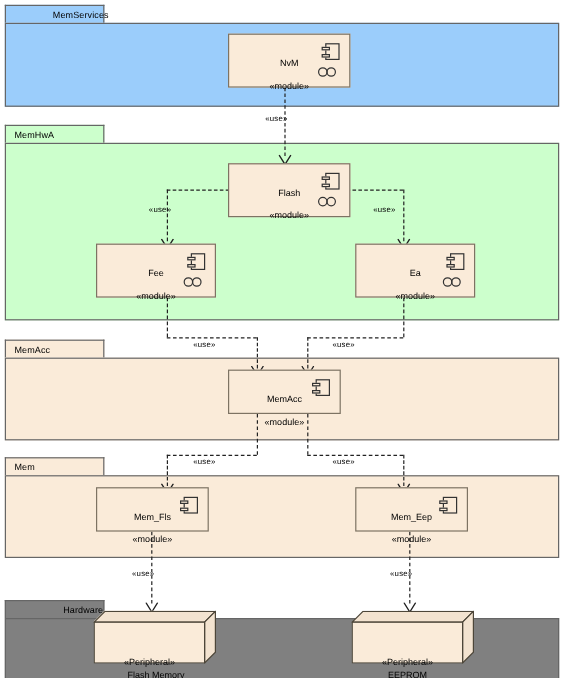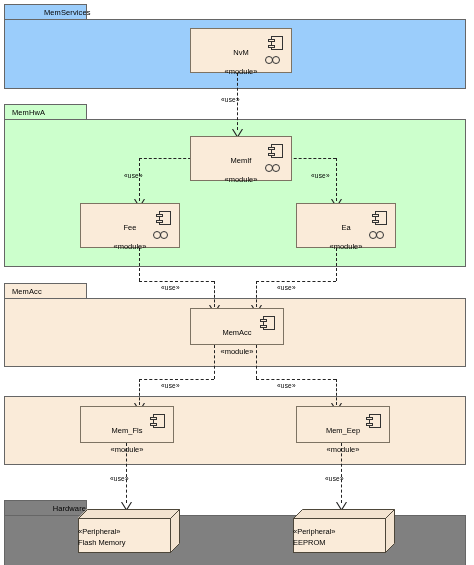--- a/index.html
+++ b/index.html
@@ -119,25 +119,26 @@
   .node .n-top,
   .node .n-side {
     position: absolute;
     background: #f3e3d0;
   }
   .node .n-stereo,
   .node .n-name {
     position: absolute;
     left: 0;
     right: 0;
-    text-align: left;
+    text-align: center;
     font-size: 7.5px;
     line-height: 1;
     color: #000000;
     white-space: nowrap;
+    margin-top: 20px;
   }
   .node .n-stereo { top: 10px; }
   .node .n-name   { top: 21px; }
 
   
   .dep-v, .dep-h {
     position: absolute;
     z-index: 3;
   }
   .dep-v {
@@ -185,20 +186,23 @@
   </div>
 
   <div class="pkg" style="left:4px; top:283px; width:462px; height:84px;">
     <div class="pkg-tab" style="width:83px; height:15px; background:#faebd9;">
       <span>MemAcc</span>
     </div>
     <div class="pkg-body" style="top:15px; width:462px; height:69px; background:#faebd9;"></div>
   </div>
 
   <div class="pkg" style="left:4px; top:381px; width:462px; height:84px;">
+    <div class="pkg-tab" style="width:83px; height:15px; background:#faebd9;">
+      <span>Mem</span>
+    </div>
     <div class="pkg-body" style="top:15px; width:462px; height:69px; background:#faebd9;"></div>
   </div>
 
   <div class="pkg" style="left:4px; top:500px; width:436px; height:82px;text-align:right;">
     <div class="pkg-tab" style="width:83px; height:15px; background:#808080;">
       <span>Hardware</span>
     </div>
     <div class="pkg-body" style="top:15px; width:462px; height:67px; background:#808080;"></div>
   </div>
 
@@ -289,21 +293,21 @@
     <span class="m-name">NvM</span>
     <span class="comp-icon"></span>
     <span class="ball-socket">
       <span class="bs-l"></span>
       <span class="bs-r"></span>
     </span>
   </div>
 
   <div class="module" style="left:190px; top:136px; width:102px; height:45px;">
     <span class="m-stereo">«module»</span>
-    <span class="m-name">MemIf</span>
+    <span class="m-name">Flash</span>
     <span class="comp-icon"></span>
     <span class="ball-socket">
       <span class="bs-l"></span>
       <span class="bs-r"></span>
     </span>
   </div>
 
   <div class="module" style="left:80px; top:203px; width:100px; height:45px;">
     <span class="m-stereo">«module»</span>
     <span class="m-name">Fee</span>

